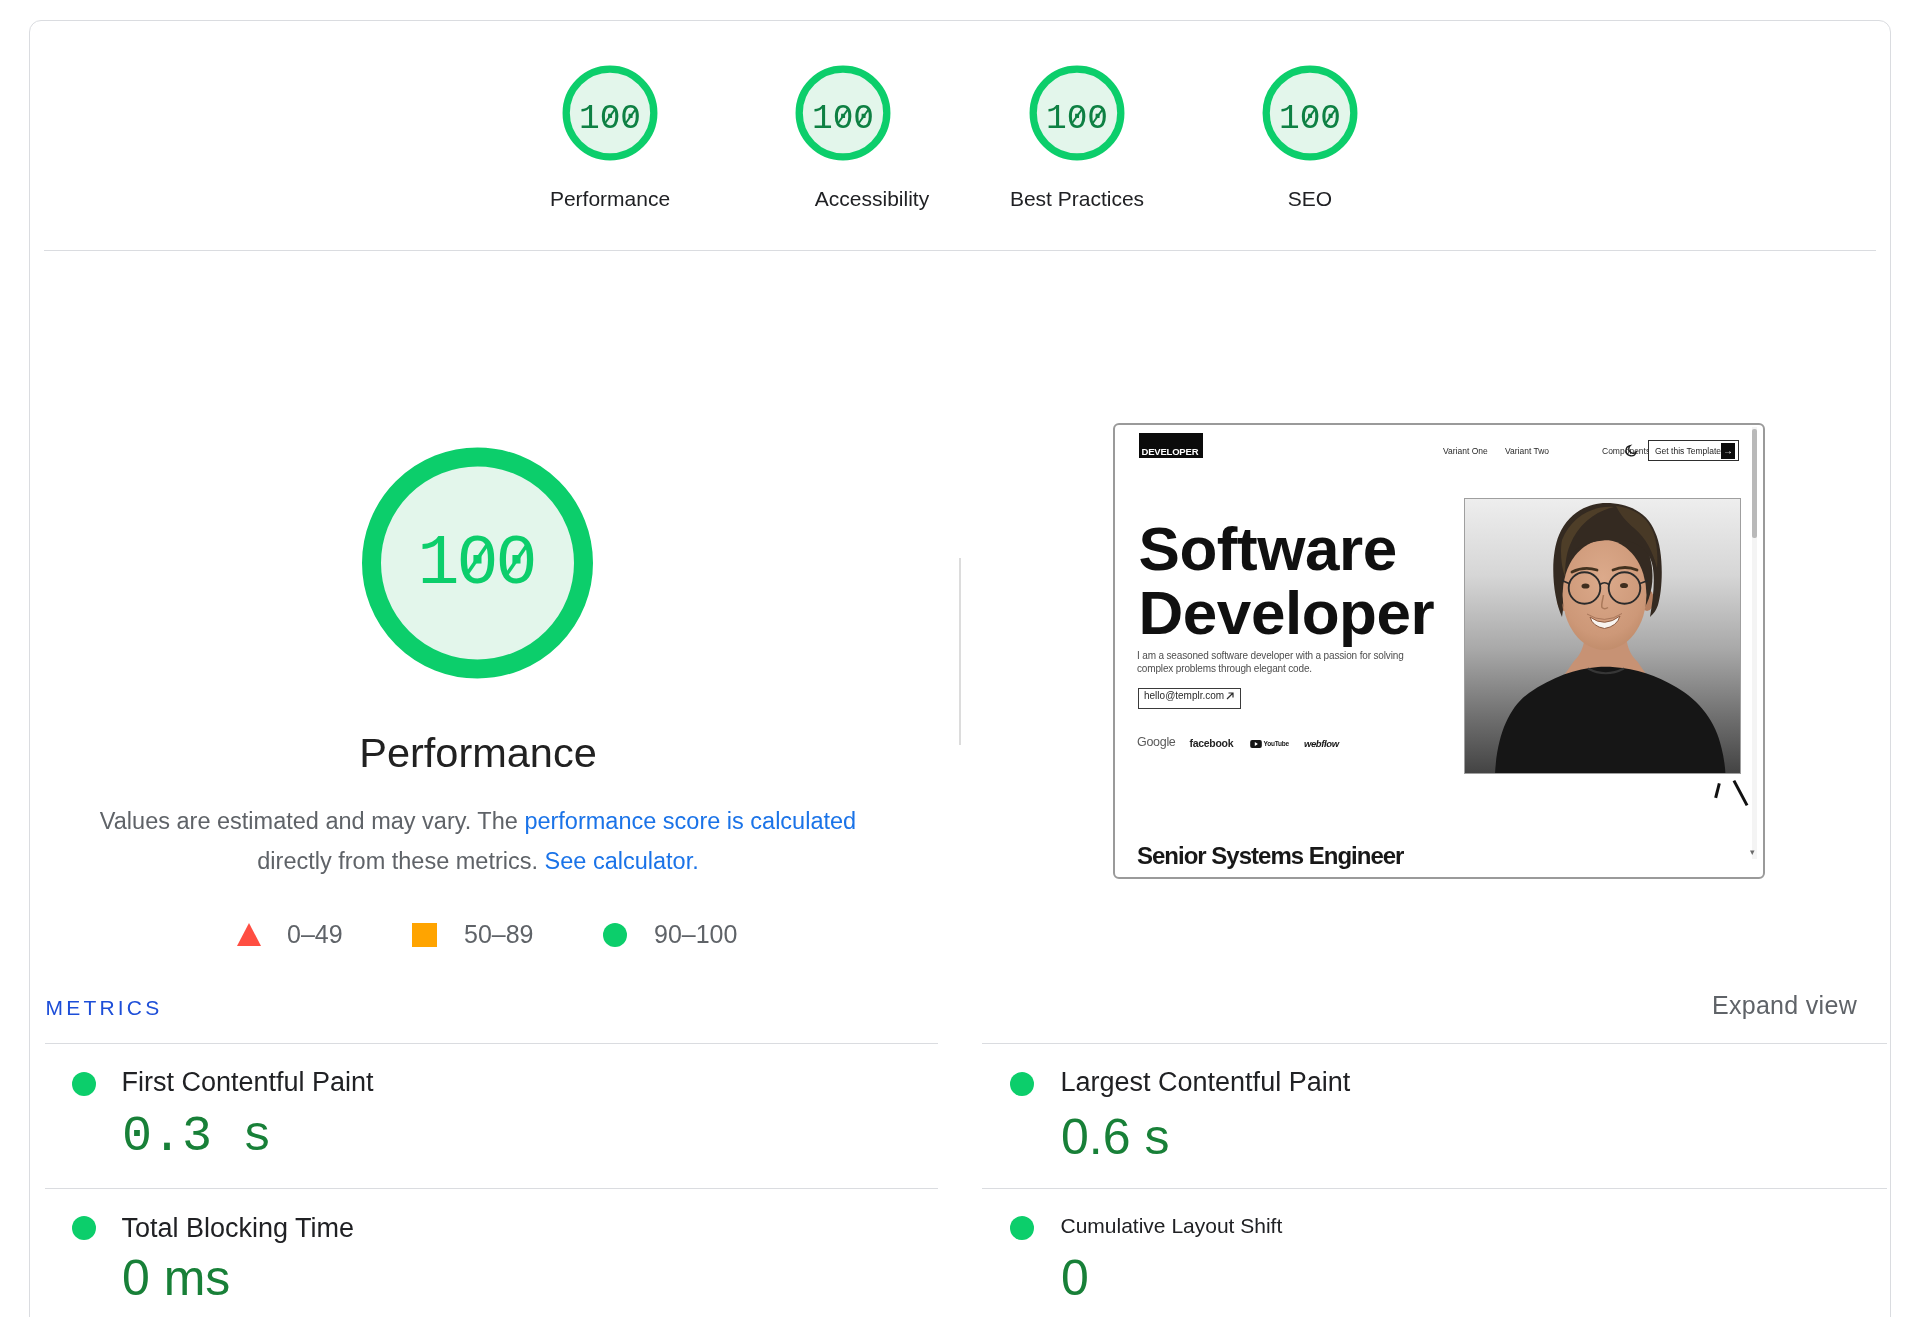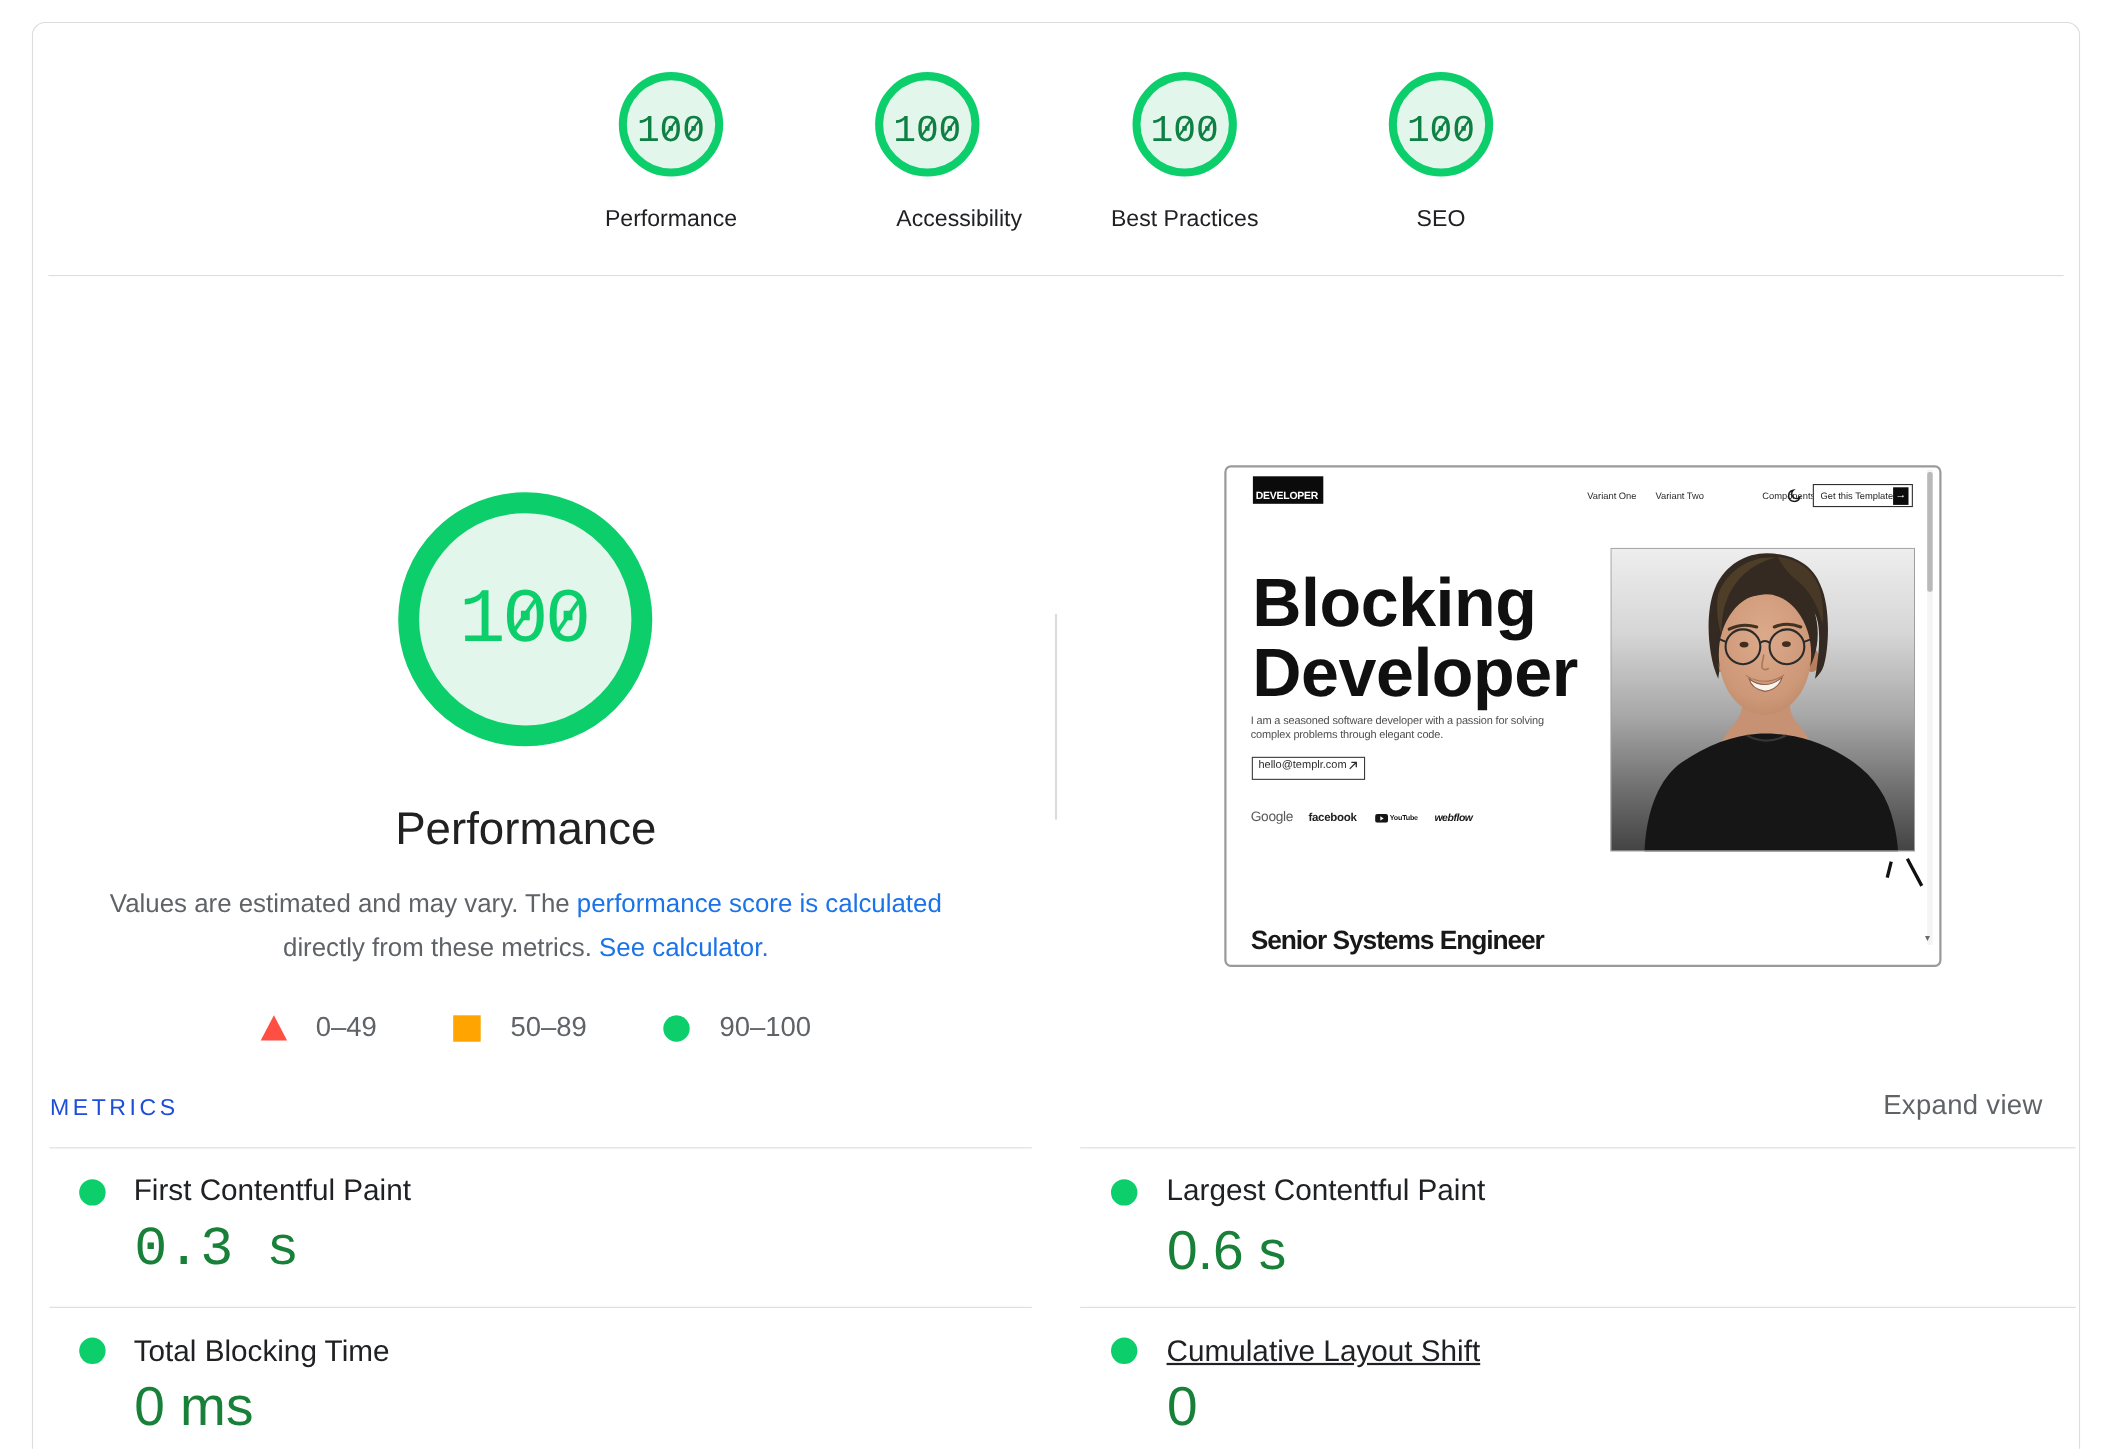--- a/index.html
+++ b/index.html
@@ -81,21 +81,21 @@
 </svg>
 
 <div class="abs" style="left:1648px; top:440px; width:91px; height:21px; border:1.5px solid #2e2e2e; background:#fff;"></div>
 <div class="abs" style="left:1655px; top:446.5px; font-size:8.5px; color:#1d1d1d;">Get this Template</div>
 <div class="abs" style="left:1721px; top:442.5px; width:14px; height:16px; background:#0c0c0c; color:#fff; font-size:10px; text-align:center; line-height:16px;">→</div>
 
 <div class="abs" style="left:1751.5px; top:427px; width:5.5px; height:432px; background:#f4f4f4;"></div>
 <div class="abs" style="left:1751.5px; top:429px; width:5.5px; height:109px; background:#b9b9b9; border-radius:2px;"></div>
 <div class="abs" style="left:1750px; top:848px; font-size:9px; color:#6a6a6a;">▾</div>
 
-<div class="abs" style="left:1138.5px; top:517.5px; font-size:62px; font-weight:bold; letter-spacing:-0.45px; color:#101010;">Blocking</div>
+<div class="abs" style="left:1138.5px; top:517.5px; font-size:62px; font-weight:bold; letter-spacing:-0.45px; color:#101010;">Software</div>
 <div class="abs" style="left:1138.5px; top:581.5px; font-size:62px; font-weight:bold; letter-spacing:-0.45px; color:#101010;">Developer</div>
 
 <div class="abs" style="left:1137px; top:650.7px; font-size:10px; letter-spacing:-0.15px; color:#4e4e4e;">I am a seasoned software developer with a passion for solving</div>
 <div class="abs" style="left:1137px; top:663.8px; font-size:10px; letter-spacing:-0.15px; color:#4e4e4e;">complex problems through elegant code.</div>
 
 <div class="abs" style="left:1138px; top:687.5px; width:102.5px; height:21.5px; border:1.2px solid #3a3a3a; background:#fff;"></div>
 <div class="abs" style="left:1144px; top:691px; font-size:10px; color:#2b2b2b;">hello@templr.com</div>
 <svg class="abs" style="left:1225px; top:691px;" width="10" height="10" viewBox="0 0 10 10">
   <path d="M2 8 L8 2 M3.5 2 H8 V6.5" fill="none" stroke="#2b2b2b" stroke-width="1.2"></path>
 </svg>
@@ -179,14 +179,14 @@
 
 <div class="abs" style="left:1010px; top:1072px; width:24px; height:24px; border-radius:50%; background:#0cce6b;"></div>
 <div class="abs" style="left:1060.5px; top:1069px; font-size:27px; color:#202124;">Largest Contentful Paint</div>
 <div class="abs" style="left:1061px; top:1111.5px; font-size:50px; color:#188038;">0.6&nbsp;s</div>
 
 <div class="abs" style="left:72px; top:1216px; width:24px; height:24px; border-radius:50%; background:#0cce6b;"></div>
 <div class="abs" style="left:121.5px; top:1215px; font-size:27px; color:#202124;">Total Blocking Time</div>
 <div class="abs" style="left:122px; top:1252.5px; font-size:50px; color:#188038;">0&nbsp;ms</div>
 
 <div class="abs" style="left:1010px; top:1216px; width:24px; height:24px; border-radius:50%; background:#0cce6b;"></div>
-<div class="abs" style="left:1060.5px; top:1215px; font-size:27px; color:#202124;text-decoration:underline;">Cumulative Layout Shift</div>
+<div class="abs" style="left:1060.5px; top:1215px; font-size:21px; color:#202124;">Cumulative Layout Shift</div>
 <div class="abs" style="left:1061px; top:1252.5px; font-size:50px; color:#188038;">0</div>
 
 </body></html>

